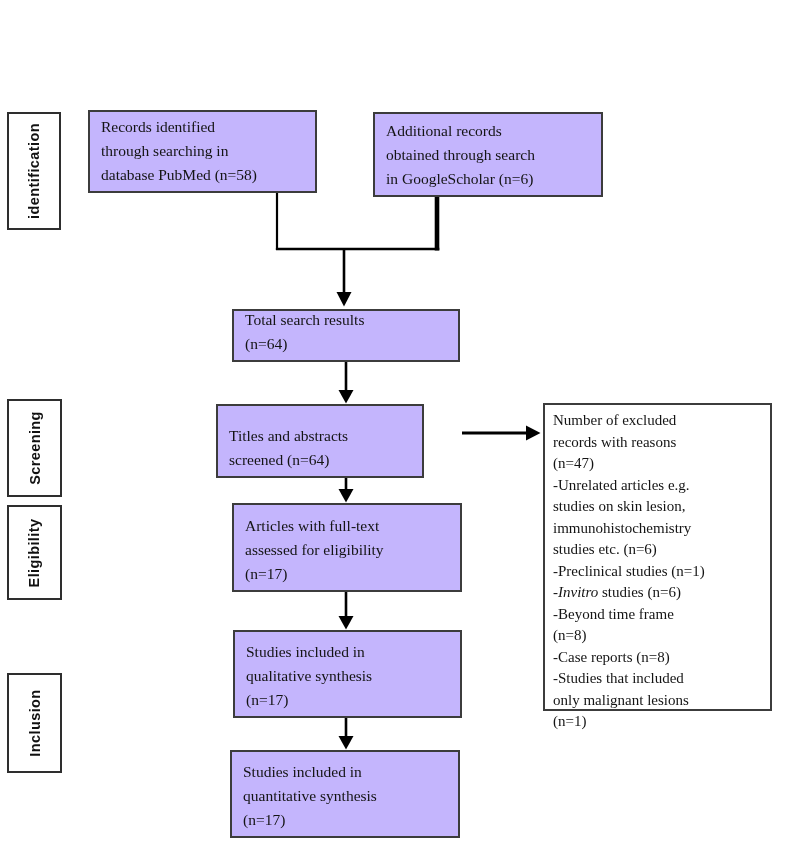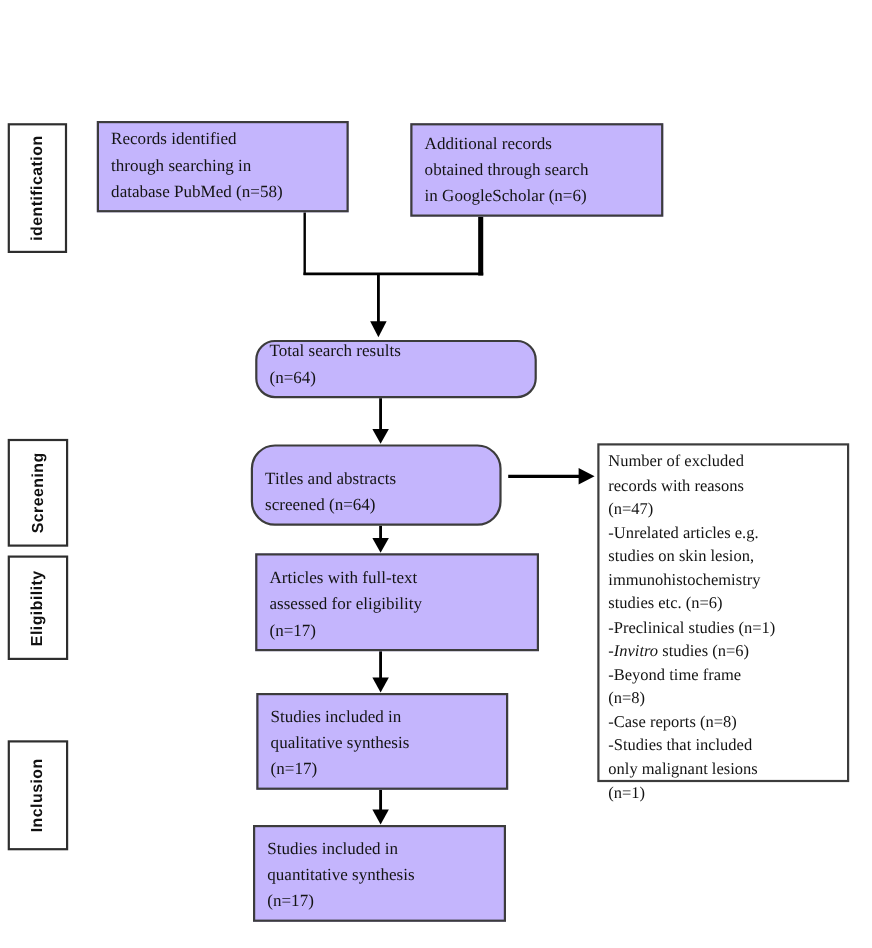--- a/index.html
+++ b/index.html
@@ -123,29 +123,29 @@
     <div class="box-text">Records identified
 through searching in
 database PubMed (n=58)</div>
   </div>
   <div class="flow-box" style="left:373px; top:112px; width:230px; height:85px;font-family:Liberation Serif, serif;">
     <div class="box-text">Additional records
 obtained through search
 in GoogleScholar (n=6)</div>
   </div>
 
-  <div class="flow-box" style="left:232px; top:309px; width:256px; height:53px;border-radius:18px;">
+  <div class="flow-box" style="left:232px; top:309px; width:228px; height:53px;">
     <div class="box-text">Total search results
 (n=64)</div>
   </div>
-  <div class="flow-box" style="left:228px; top:404px; width:228px; height:74px;border-radius:22px;">
+  <div class="flow-box" style="left:216px; top:404px; width:208px; height:74px;">
     <div class="box-text">Titles and abstracts
 screened (n=64)</div>
   </div>
-  <div class="flow-box" style="left:232px; top:503px; width:258px; height:89px;">
+  <div class="flow-box" style="left:232px; top:503px; width:230px; height:89px;">
     <div class="box-text">Articles with full-text
 assessed for eligibility
 (n=17)</div>
   </div>
   <div class="flow-box" style="left:233px; top:630px; width:229px; height:88px;">
     <div class="box-text">Studies included in
 qualitative synthesis
 (n=17)</div>
   </div>
   <div class="flow-box" style="left:230px; top:750px; width:230px; height:88px;">

